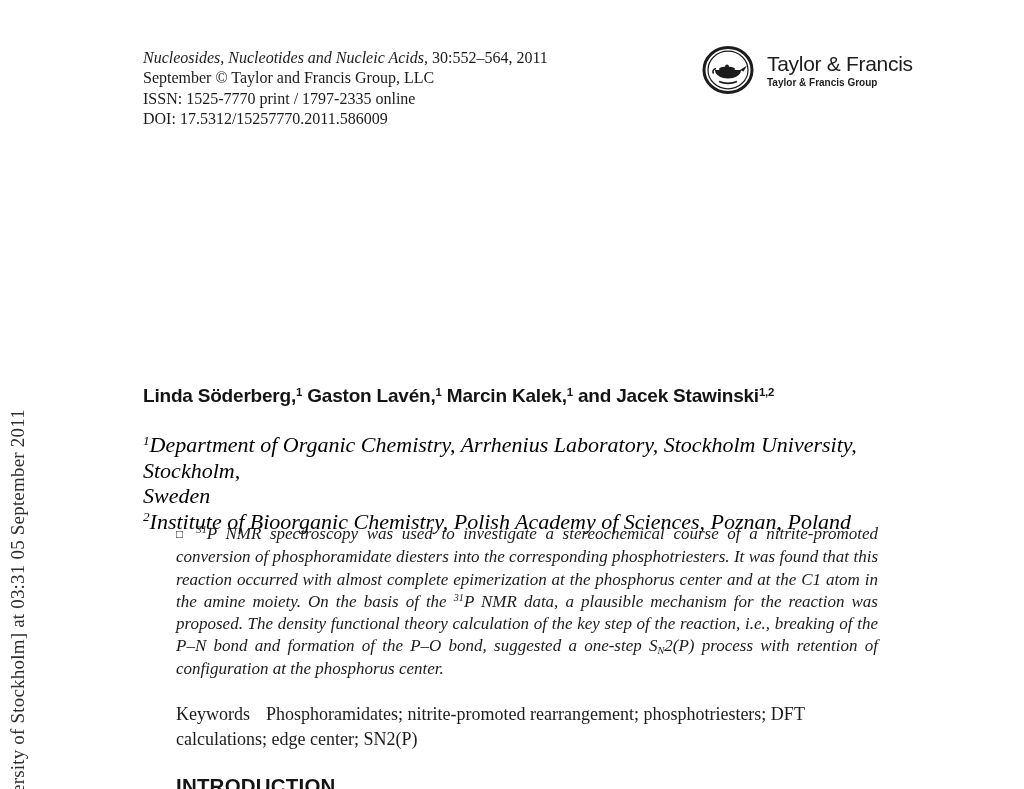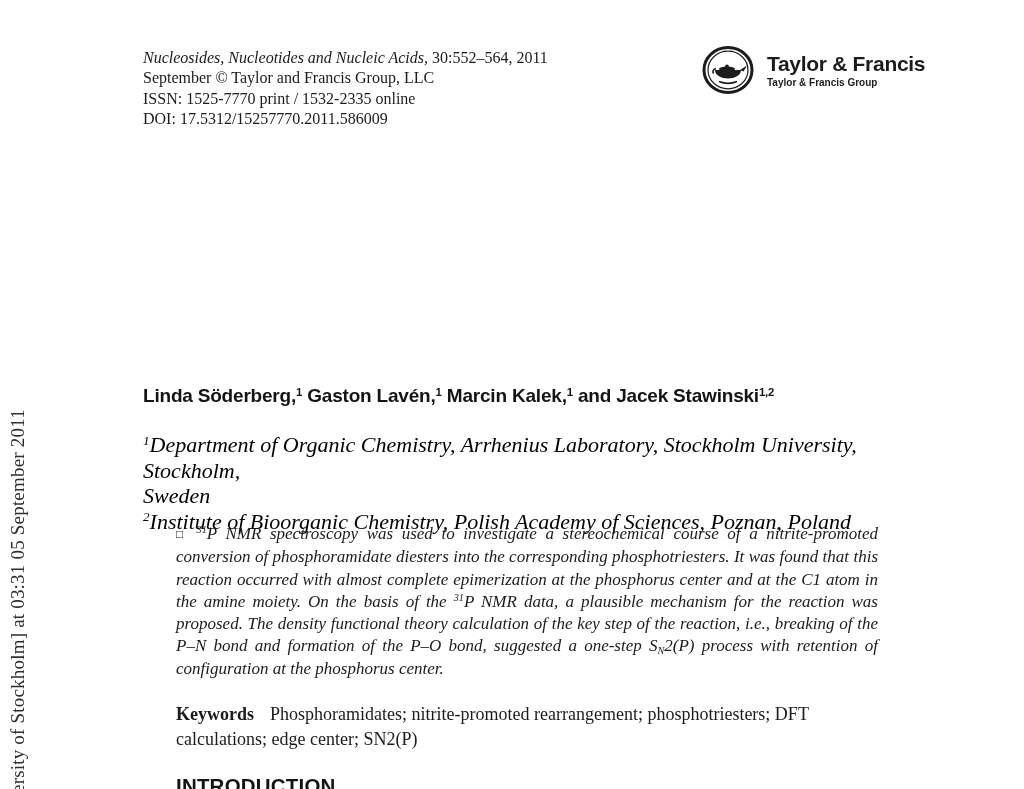--- a/index.html
+++ b/index.html
@@ -47,21 +47,21 @@
     top: 46px;
     display: flex;
     align-items: center;
   }
   .logo-mark { width: 56px; height: 48px; display: inline-block; }
   .logo-text { margin-left: 10px; display: inline-block; }
   .brand {
     display: block;
     font-family: "Liberation Sans", sans-serif;
     font-size: 21px;
-    font-weight: 700;
+    font-weight: 400;
     letter-spacing: -0.3px;
     color: #1c1c1c;
   }
   .brand-sub {
     display: block;
     font-family: "Liberation Sans", sans-serif;
     font-size: 10px;
     font-weight: 700;
     color: #1c1c1c;
     margin-top: 1px;
@@ -129,21 +129,21 @@
   
   .keywords {
     position: absolute;
     left: 176px;
     top: 702px;
     width: 702px;
     font-size: 18px;
     line-height: 25px;
     color: #1b1b1b;
   }
-  .keywords .kw-label { font-weight: bold; margin-right: 16px; margin-top: 42px; }
+  .keywords .kw-label { font-weight: normal; margin-right: 16px; margin-top: 42px; }
 
   
   h2.section-heading {
     position: absolute;
     left: 176px;
     top: 774px;
     font-family: "Liberation Sans", sans-serif;
     font-weight: bold;
     font-size: 20.5px;
     letter-spacing: 0.2px;
@@ -156,21 +156,21 @@
 </head>
 <body>
 
 <div class="page">
 
   <div class="download-banner">ersity of Stockholm] at 03:31 05 September 2011</div>
 
   <div class="pub-meta">
     <p><span class="it">Nucleosides, Nucleotides and Nucleic Acids,</span><span> 30:552–564, 2011</span></p>
     <p>September © Taylor and Francis Group, LLC</p>
-    <p>ISSN: 1525-7770 print / 1532-2335 online</p>
+    <p>ISSN: 1525-7770 print / 1797-2335 online</p>
     <p>DOI: 17.5312/15257770.2011.586009</p>
   </div>
 
   <div class="logo">
     <span class="logo-mark">
       <svg viewBox="0 0 56 48" width="56" height="48">
         <ellipse cx="27" cy="24" rx="24" ry="22.5" fill="none" stroke="#1c1c1c" stroke-width="3"></ellipse>
         <ellipse cx="27" cy="24" rx="20" ry="18.8" fill="none" stroke="#1c1c1c" stroke-width="1.2"></ellipse>
         <path d="M14 24 h26 c0 5.5 -6.5 8.5 -13 8.5 c-6.5 0 -13 -3 -13 -8.5 z" fill="#1c1c1c"></path>
         <ellipse cx="26" cy="23" rx="8" ry="2.6" fill="#1c1c1c"></ellipse>

